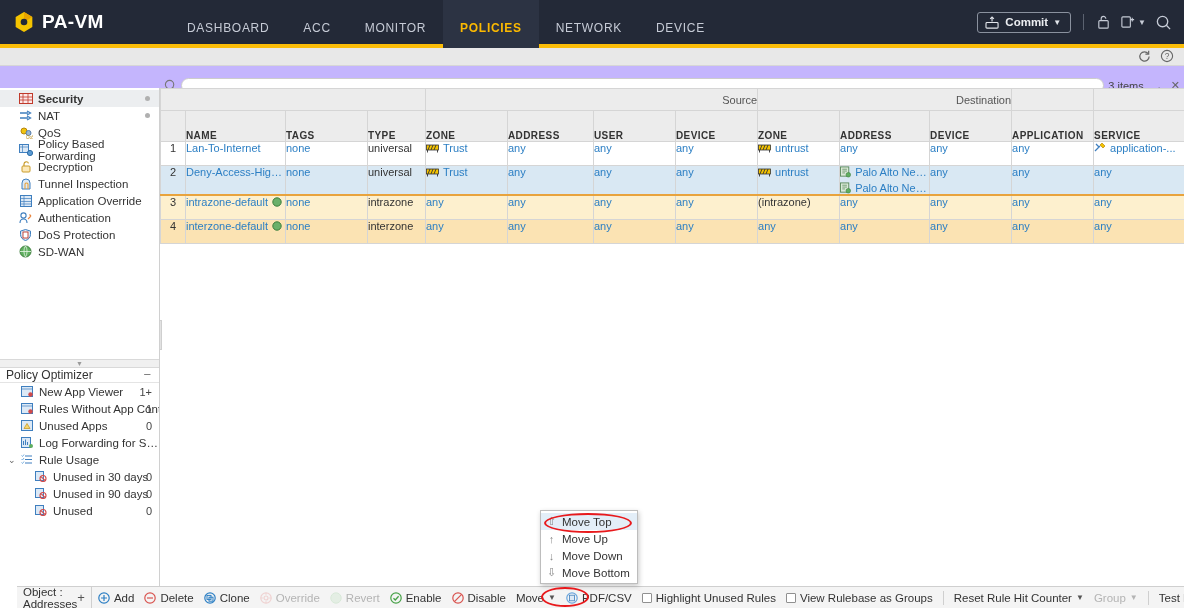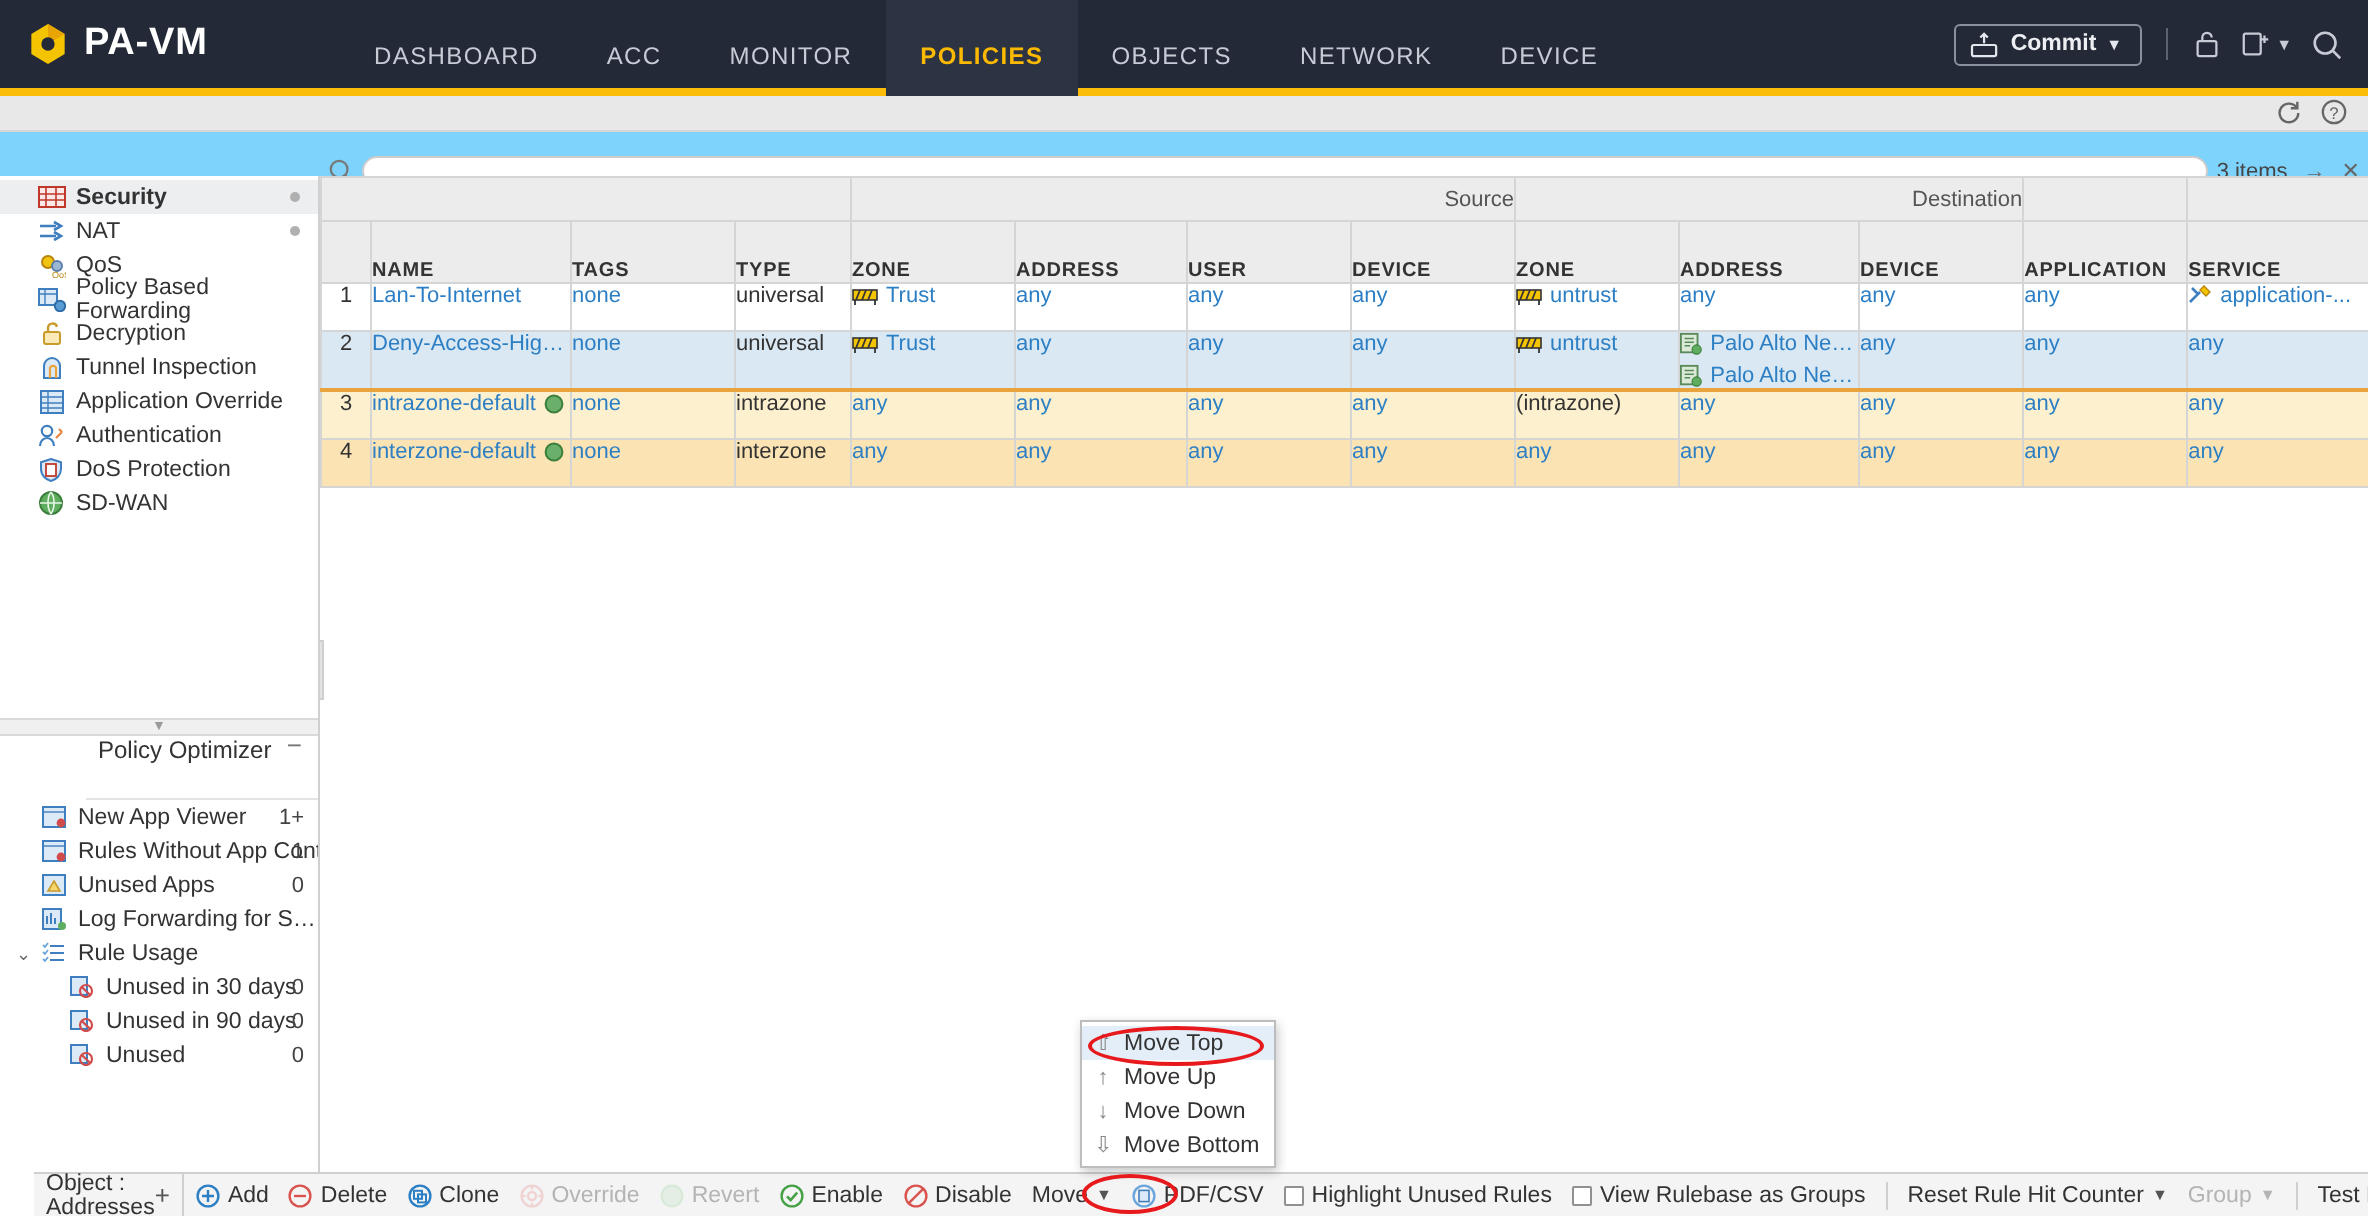--- a/index.html
+++ b/index.html
@@ -33,21 +33,21 @@
     color:#eceef2; font-size:11.5px; font-weight:bold; cursor:pointer; background:transparent;
   }
   .nav-sep { width:1px; height:16px; background:#5b6270; margin:0 3px; }
   .nav-icon { cursor:pointer; display:flex; align-items:center; gap:2px; }
   .yellowbar { height:4px; background:#fbbd08; }
 
   
   .subhead { height:18px; background:#e8e8e8; position:relative; border-bottom:1px solid #d6d6d6;}
   .subhead-icons { position:absolute; right:10px; top:1px; display:flex; gap:9px; }
   .searchrow {
-    height:40px; background:#7dd3fc; display:flex; align-items:center;
+    height:40px; background:#c4b5fd; display:flex; align-items:center;
     border-bottom:1px solid #d9d9d9; position:relative;
   }
   .search-wrap { position:absolute; left:160px; right:0; display:flex; align-items:center; height:22px; }
   .search-input {
     flex:1; height:15px; margin:0 4px 0 4px; border:1px solid #ccc; border-radius:8px;
     background:#fff; font-size:11px; padding:0 8px; outline:none; color:#333;
   }
   .items-count { font-size:11px; color:#444; padding-right:4px; white-space:nowrap; }
   .srow-icon { padding:0 4px; cursor:pointer; color:#666; }
 
@@ -66,22 +66,22 @@
   .p-dot { position:absolute; right:9px; width:5px; height:5px; border-radius:50%; background:#b0b0b0; }
 
   .opt-splitter {
     position:absolute; left:0; right:0; top:271px; height:9px;
     background:#f0f0f0; border-top:1px solid #d9d9d9; border-bottom:1px solid #d9d9d9;
     display:flex; align-items:center; justify-content:center; cursor:row-resize;
   }
   .opt-splitter .grip { font-size:7px; color:#9a9a9a; line-height:6px; }
   .optimizer { position:absolute; left:0; right:0; top:280px; bottom:0; background:#fff; }
   .opt-head {
-    display:flex; height:32px; padding:0 8px 0 6px;
-    font-size:12px; color:#333; border-bottom:1px solid #e4e4e4;margin-left:43px;
+    display:flex; align-items:center; height:15px; padding:0 8px 0 6px;
+    font-size:12px; color:#333; border-bottom:1px solid #e4e4e4;
   }
   .opt-minus { margin-left:auto; color:#777; font-size:13px; cursor:pointer; line-height:10px;}
   .o-item {
     display:flex; align-items:center; height:17px; font-size:11.5px; color:#333;
     padding-left:20px; cursor:pointer; position:relative; white-space:nowrap; overflow:hidden;
   }
   .o-item.sub { padding-left:34px; }
   .o-icon { width:14px; height:13px; margin-right:5px; flex:0 0 14px; display:flex; align-items:center; justify-content:center;}
   .o-count { position:absolute; right:7px; font-size:11px; color:#444; }
   .o-caret { position:absolute; left:8px; font-size:9px; color:#666; }
@@ -162,21 +162,20 @@
         <path d="M12 1 L22 7 L12 13 Z" fill="#e8a400"></path>
         <circle cx="12" cy="13" r="4" fill="#232937"></circle>
       </svg>
       <span class="brand-text">PA-VM</span>
     </div>
     <div class="navtabs">
       <div class="navtab">DASHBOARD</div>
       <div class="navtab">ACC</div>
       <div class="navtab">MONITOR</div>
       <div class="navtab active">POLICIES</div>
-      <div class="navtab">OBJECTS</div>
       <div class="navtab">NETWORK</div>
       <div class="navtab">DEVICE</div>
     </div>
     <div class="nav-right">
       <div class="commit-btn">
         <svg width="15" height="13" viewBox="0 0 16 14">
           <rect x="1" y="7" width="13" height="6" rx="1" fill="none" stroke="#e3e6ec" stroke-width="1.2"></rect>
           <path d="M7.5 6 L7.5 1 M5.5 3 L7.5 1 L9.5 3" fill="none" stroke="#e3e6ec" stroke-width="1.2"></path>
         </svg>
         <span>Commit</span>

